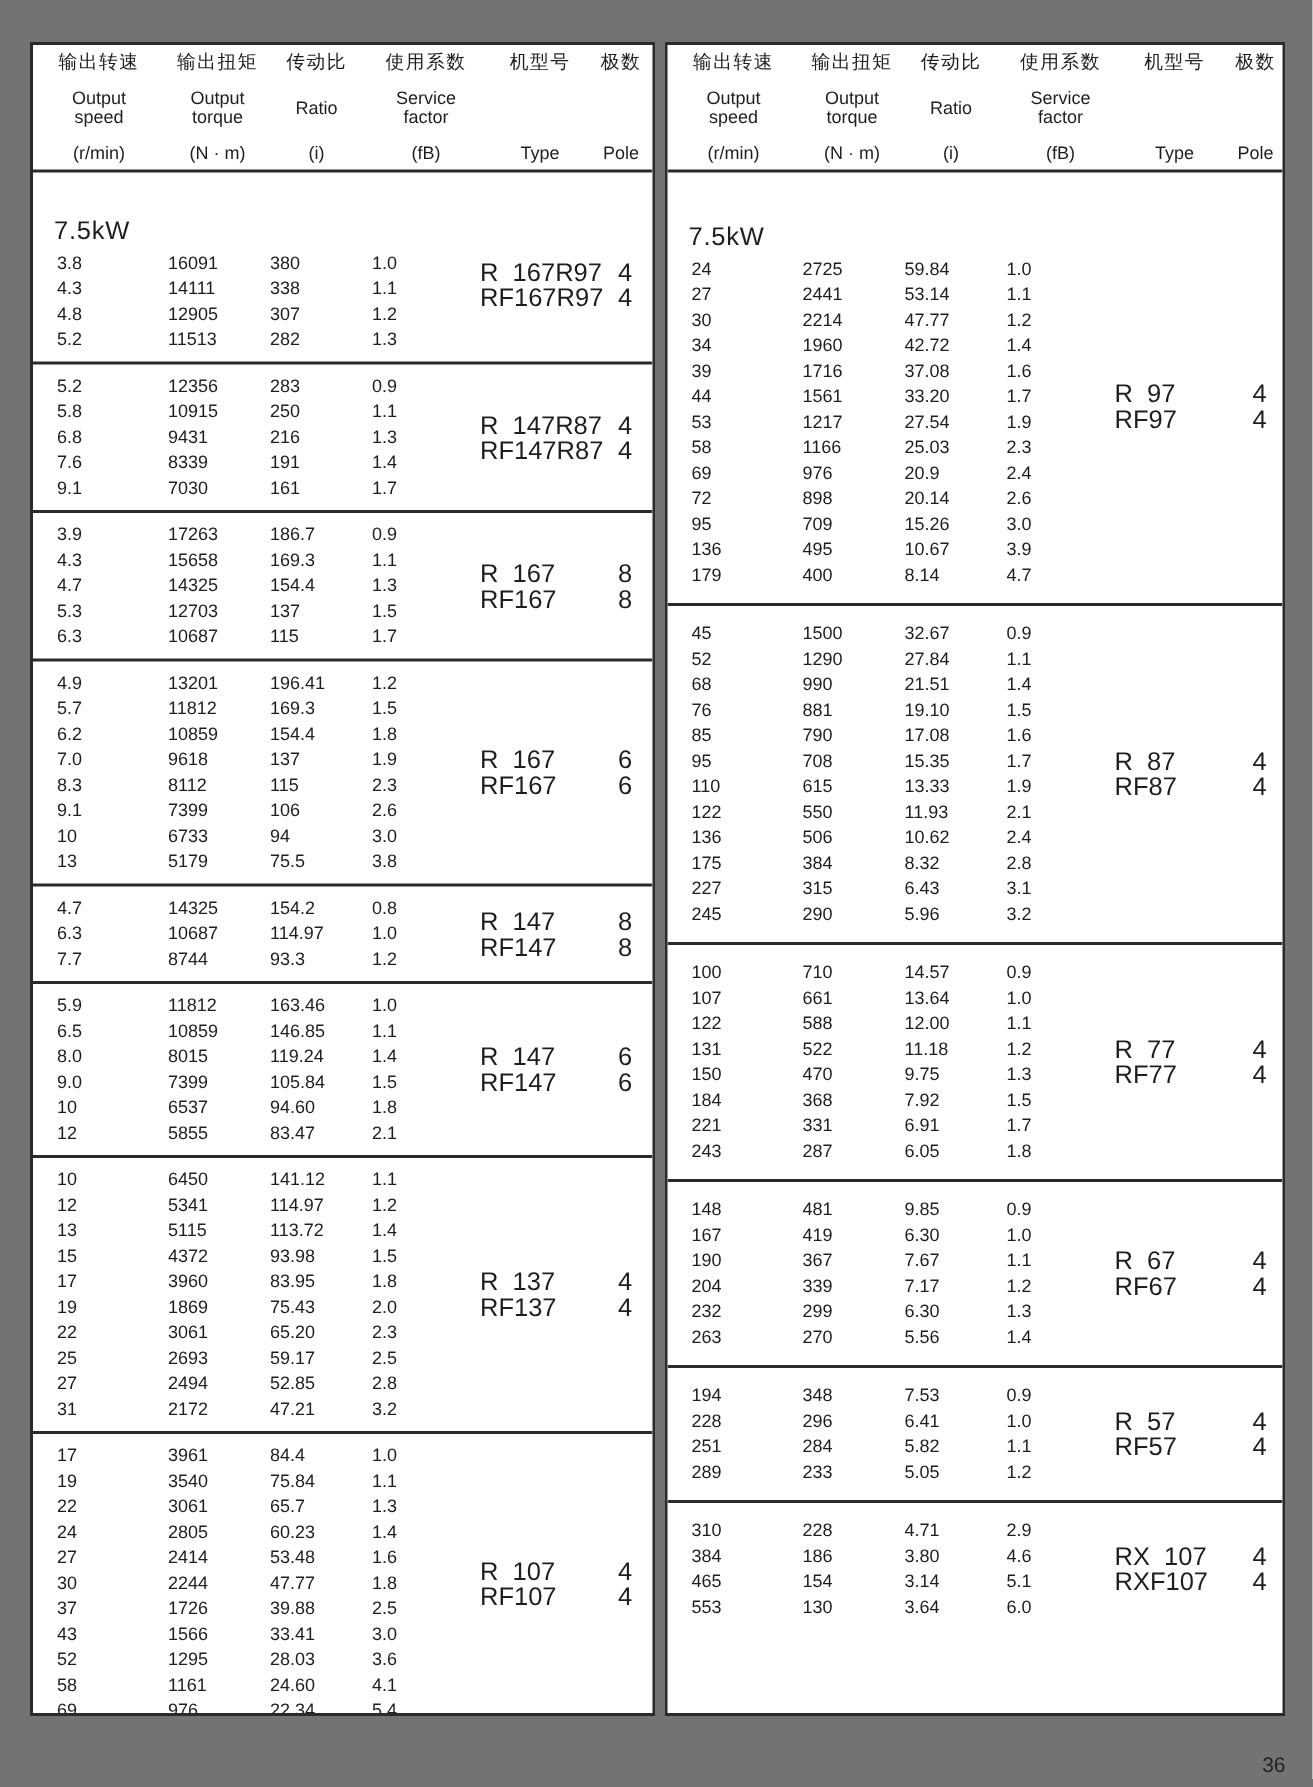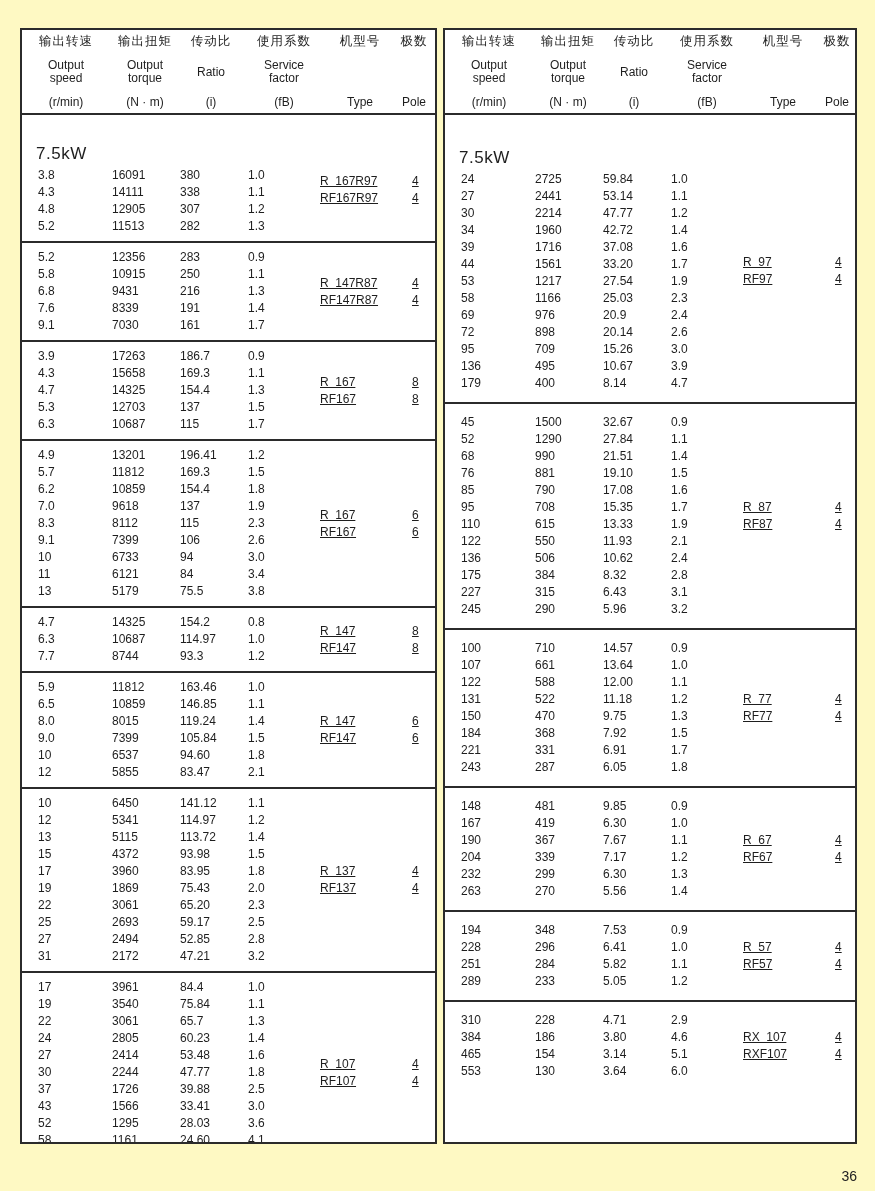--- a/index.html
+++ b/index.html
@@ -2,21 +2,21 @@
 <html><head>
 <meta charset="utf-8">
 <style>
   html, body {
     margin: 0; padding: 0;
     width: 875px; height: 1191px;
     background: #ffffff;
     font-family: "Liberation Sans", sans-serif;
     color: #1e1e1e;
   }
-  .page { position: relative; width: 875px; height: 1191px; background: #fef9c3; }
+  .page { position: relative; width: 875px; height: 1191px; background: #737373; }
 
   .block {
     position: absolute;
     top: 28px;
     height: 1116px;
     border: 2px solid #2b2b2b;
     box-sizing: border-box;
     background: #fff;
     overflow: hidden;
   }
@@ -59,23 +59,22 @@
     font-size: 12px;
     line-height: 17px;
     white-space: nowrap;
   }
 
   .typeblock {
     position: absolute;
     left: 298px;
     top: 50%;
     transform: translateY(-50%);
-    font-size: 12px;
+    font-size: 17px;
     line-height: 17px;
-    text-decoration: underline;
   }
   .group-with-title .typeblock { top: calc(50% + 12px); }
   .typeline {
     display: grid;
     grid-template-columns: 92px auto;
     white-space: pre;
   }
 
   .page-number {
     position: absolute;
@@ -274,26 +273,20 @@
           <span class="cell">106</span>
           <span class="cell">2.6</span>
         </div>
         <div class="row">
           <span class="cell">10</span>
           <span class="cell">6733</span>
           <span class="cell">94</span>
           <span class="cell">3.0</span>
         </div>
         <div class="row">
-          <span class="cell">11</span>
-          <span class="cell">6121</span>
-          <span class="cell">84</span>
-          <span class="cell">3.4</span>
-        </div>
-        <div class="row">
           <span class="cell">13</span>
           <span class="cell">5179</span>
           <span class="cell">75.5</span>
           <span class="cell">3.8</span>
         </div>
         <div class="typeblock">
           <div class="typeline"><span class="tname">R  167</span><span class="tpole">6</span></div>
           <div class="typeline"><span class="tname">RF167</span><span class="tpole">6</span></div>
         </div>
       </div>

